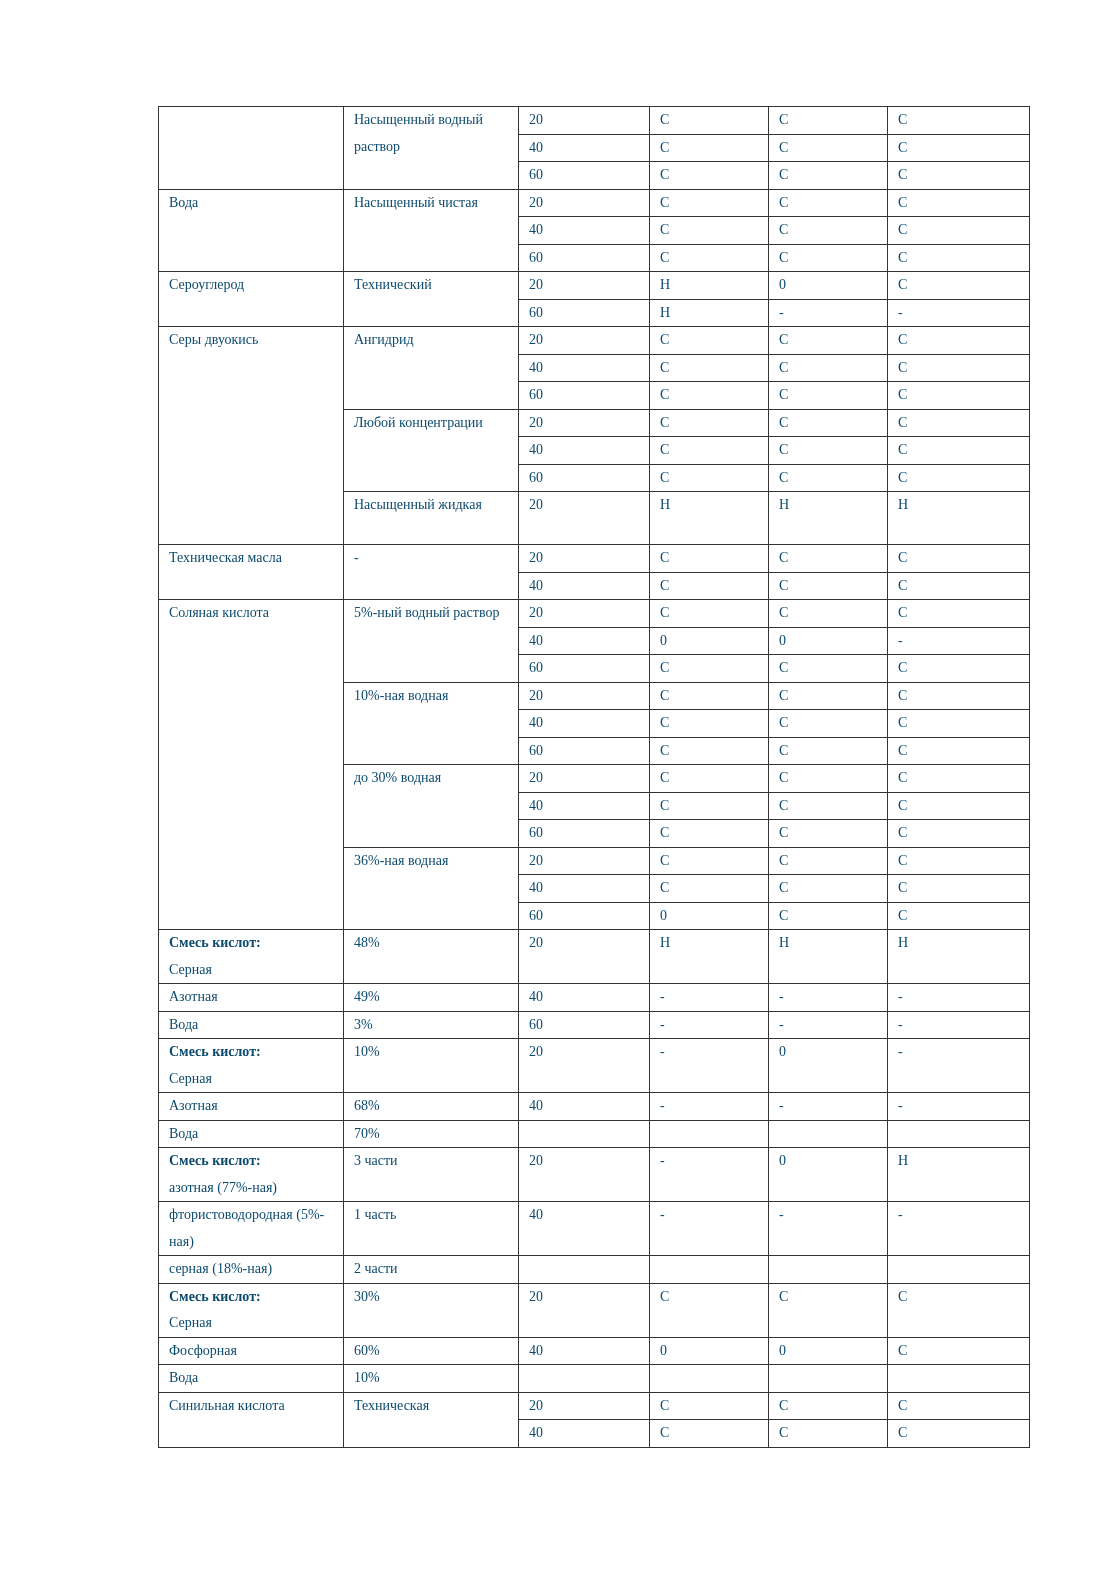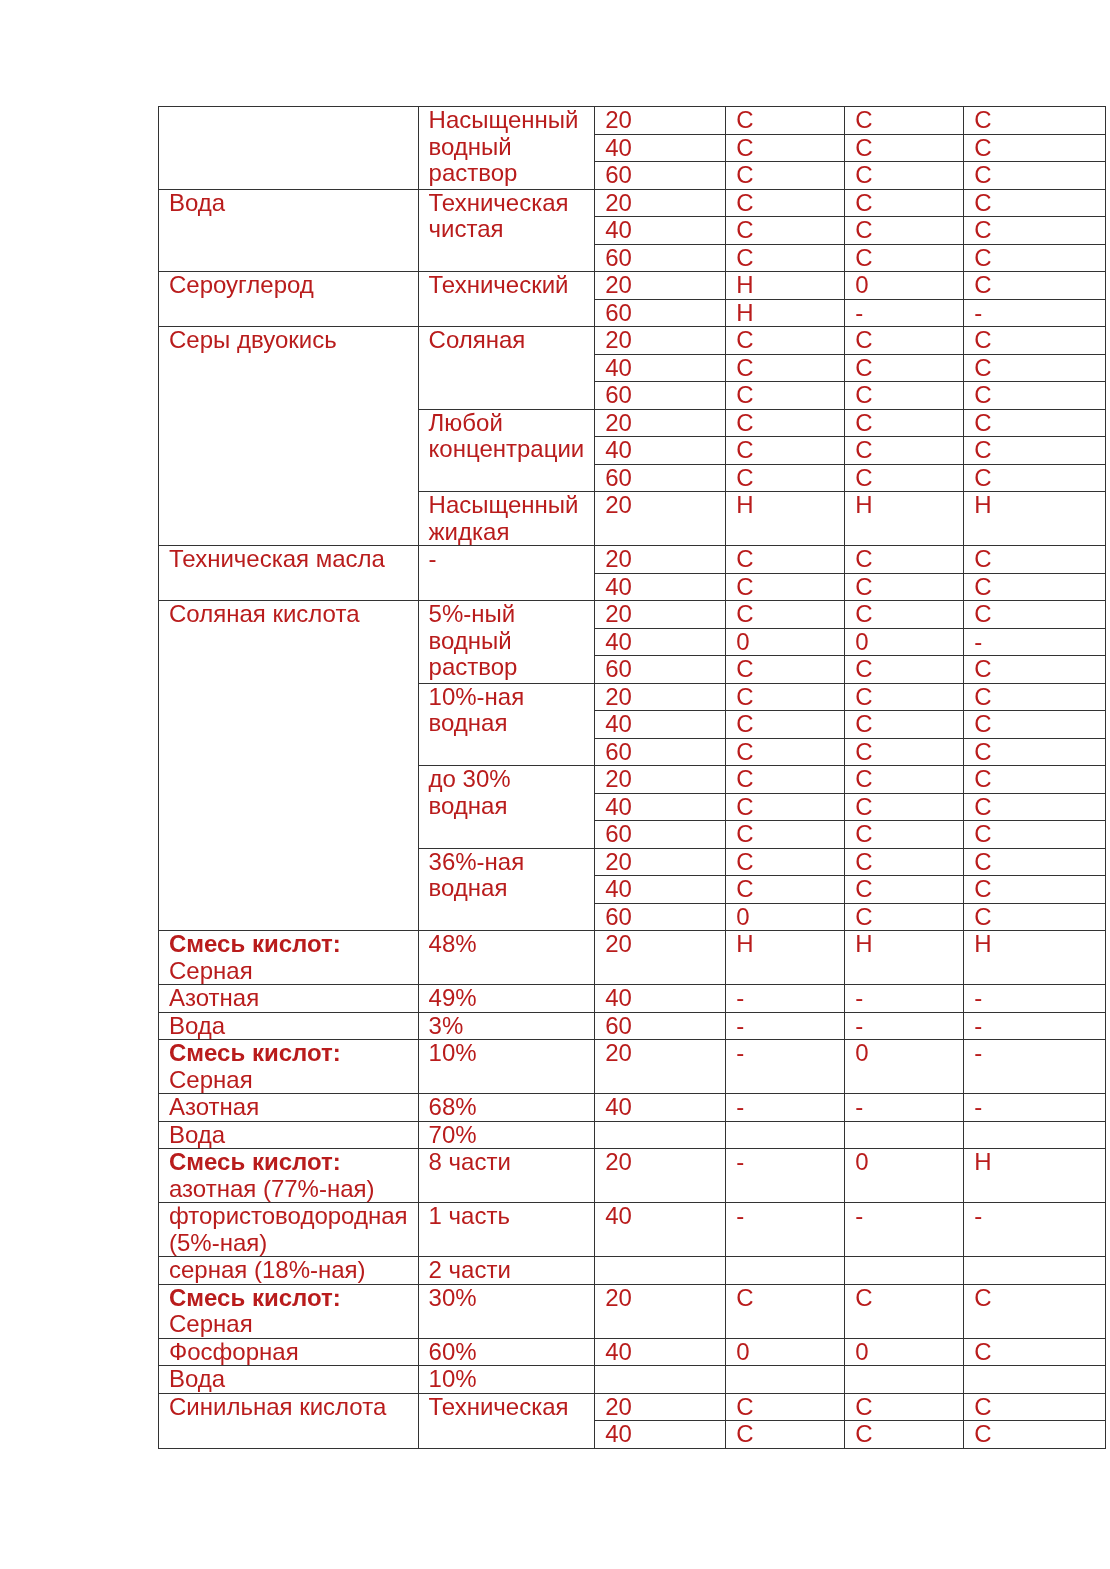--- a/index.html
+++ b/index.html
@@ -1,23 +1,23 @@
 <!DOCTYPE html>
 <html><head>
 <meta charset="utf-8">
 <style>
   html, body { margin: 0; padding: 0; background: #ffffff; }
   body { width: 1110px; height: 1569px; position: relative; overflow: hidden; }
   .page { position: absolute; left: 158px; top: 106px; }
   table {
     border-collapse: collapse;
     table-layout: fixed;
-    font-family: Liberation Sans, sans-serif;
-    font-size: 24px;
-    color: #b91c1c;
+    font-family: Liberation Serif, serif;
+    font-size: 14px;
+    color: #0c4a6e;
   }
   col.c1 { width: 185px; }
   col.c2 { width: 175px; }
   col.c3 { width: 131px; }
   col.c4 { width: 119px; }
   col.c5 { width: 119px; }
   col.c6 { width: 142px; }
   td {
     border: 1.6px solid #333;
     vertical-align: top;
@@ -58,21 +58,21 @@
           <td>С</td>
         </tr>
         <tr>
           <td>60</td>
           <td>С</td>
           <td>С</td>
           <td>С</td>
         </tr>
         <tr>
           <td rowspan="3">Вода</td>
-          <td rowspan="3">Техническая чистая</td>
+          <td rowspan="3">Насыщенный чистая</td>
           <td>20</td>
           <td>С</td>
           <td>С</td>
           <td>С</td>
         </tr>
         <tr>
           <td>40</td>
           <td>С</td>
           <td>С</td>
           <td>С</td>
@@ -92,21 +92,21 @@
           <td>С</td>
         </tr>
         <tr>
           <td>60</td>
           <td>Н</td>
           <td>-</td>
           <td>-</td>
         </tr>
         <tr>
           <td rowspan="7">Серы двуокись</td>
-          <td rowspan="3">Соляная</td>
+          <td rowspan="3">Ангидрид</td>
           <td>20</td>
           <td>С</td>
           <td>С</td>
           <td>С</td>
         </tr>
         <tr>
           <td>40</td>
           <td>С</td>
           <td>С</td>
           <td>С</td>
@@ -277,21 +277,21 @@
         <tr>
           <td>Вода</td>
           <td>70%</td>
           <td></td>
           <td></td>
           <td></td>
           <td></td>
         </tr>
         <tr>
           <td><span class="bold">Смесь кислот:</span><br><span>азотная (77%-ная)</span></td>
-          <td>8 части</td>
+          <td>3 части</td>
           <td>20</td>
           <td>-</td>
           <td>0</td>
           <td>Н</td>
         </tr>
         <tr>
           <td>фтористоводородная (5%-ная)</td>
           <td>1 часть</td>
           <td>40</td>
           <td>-</td>

